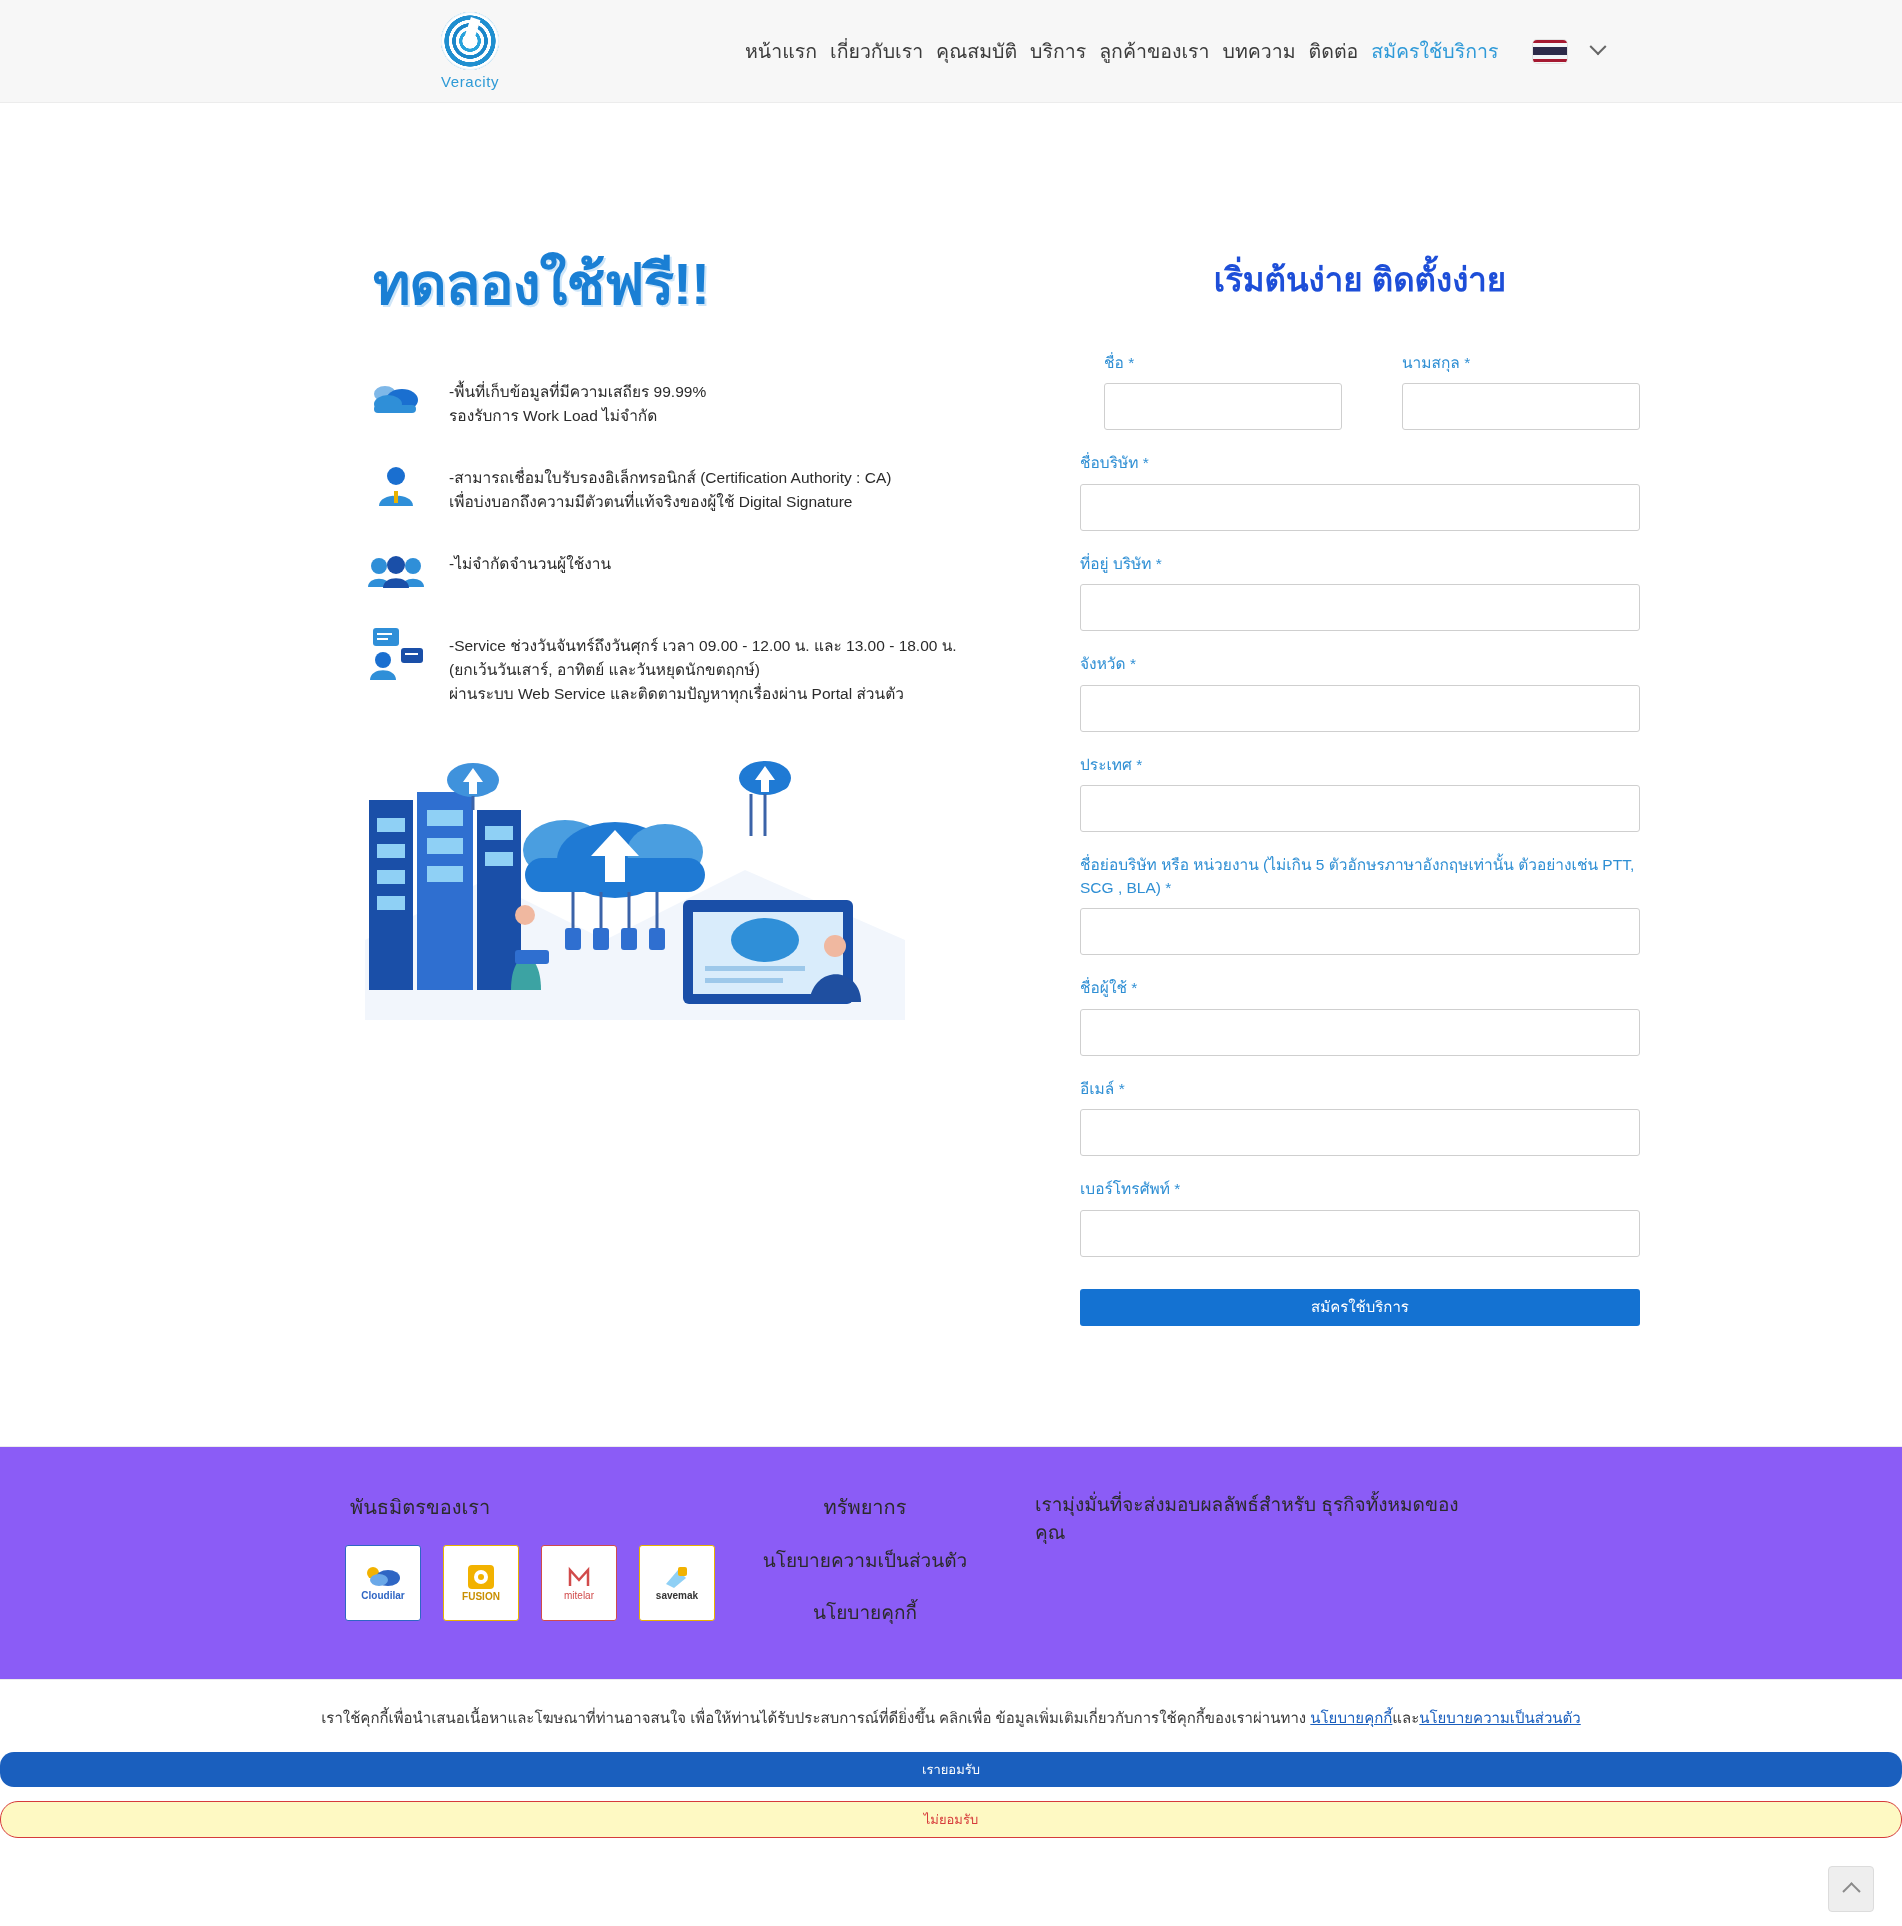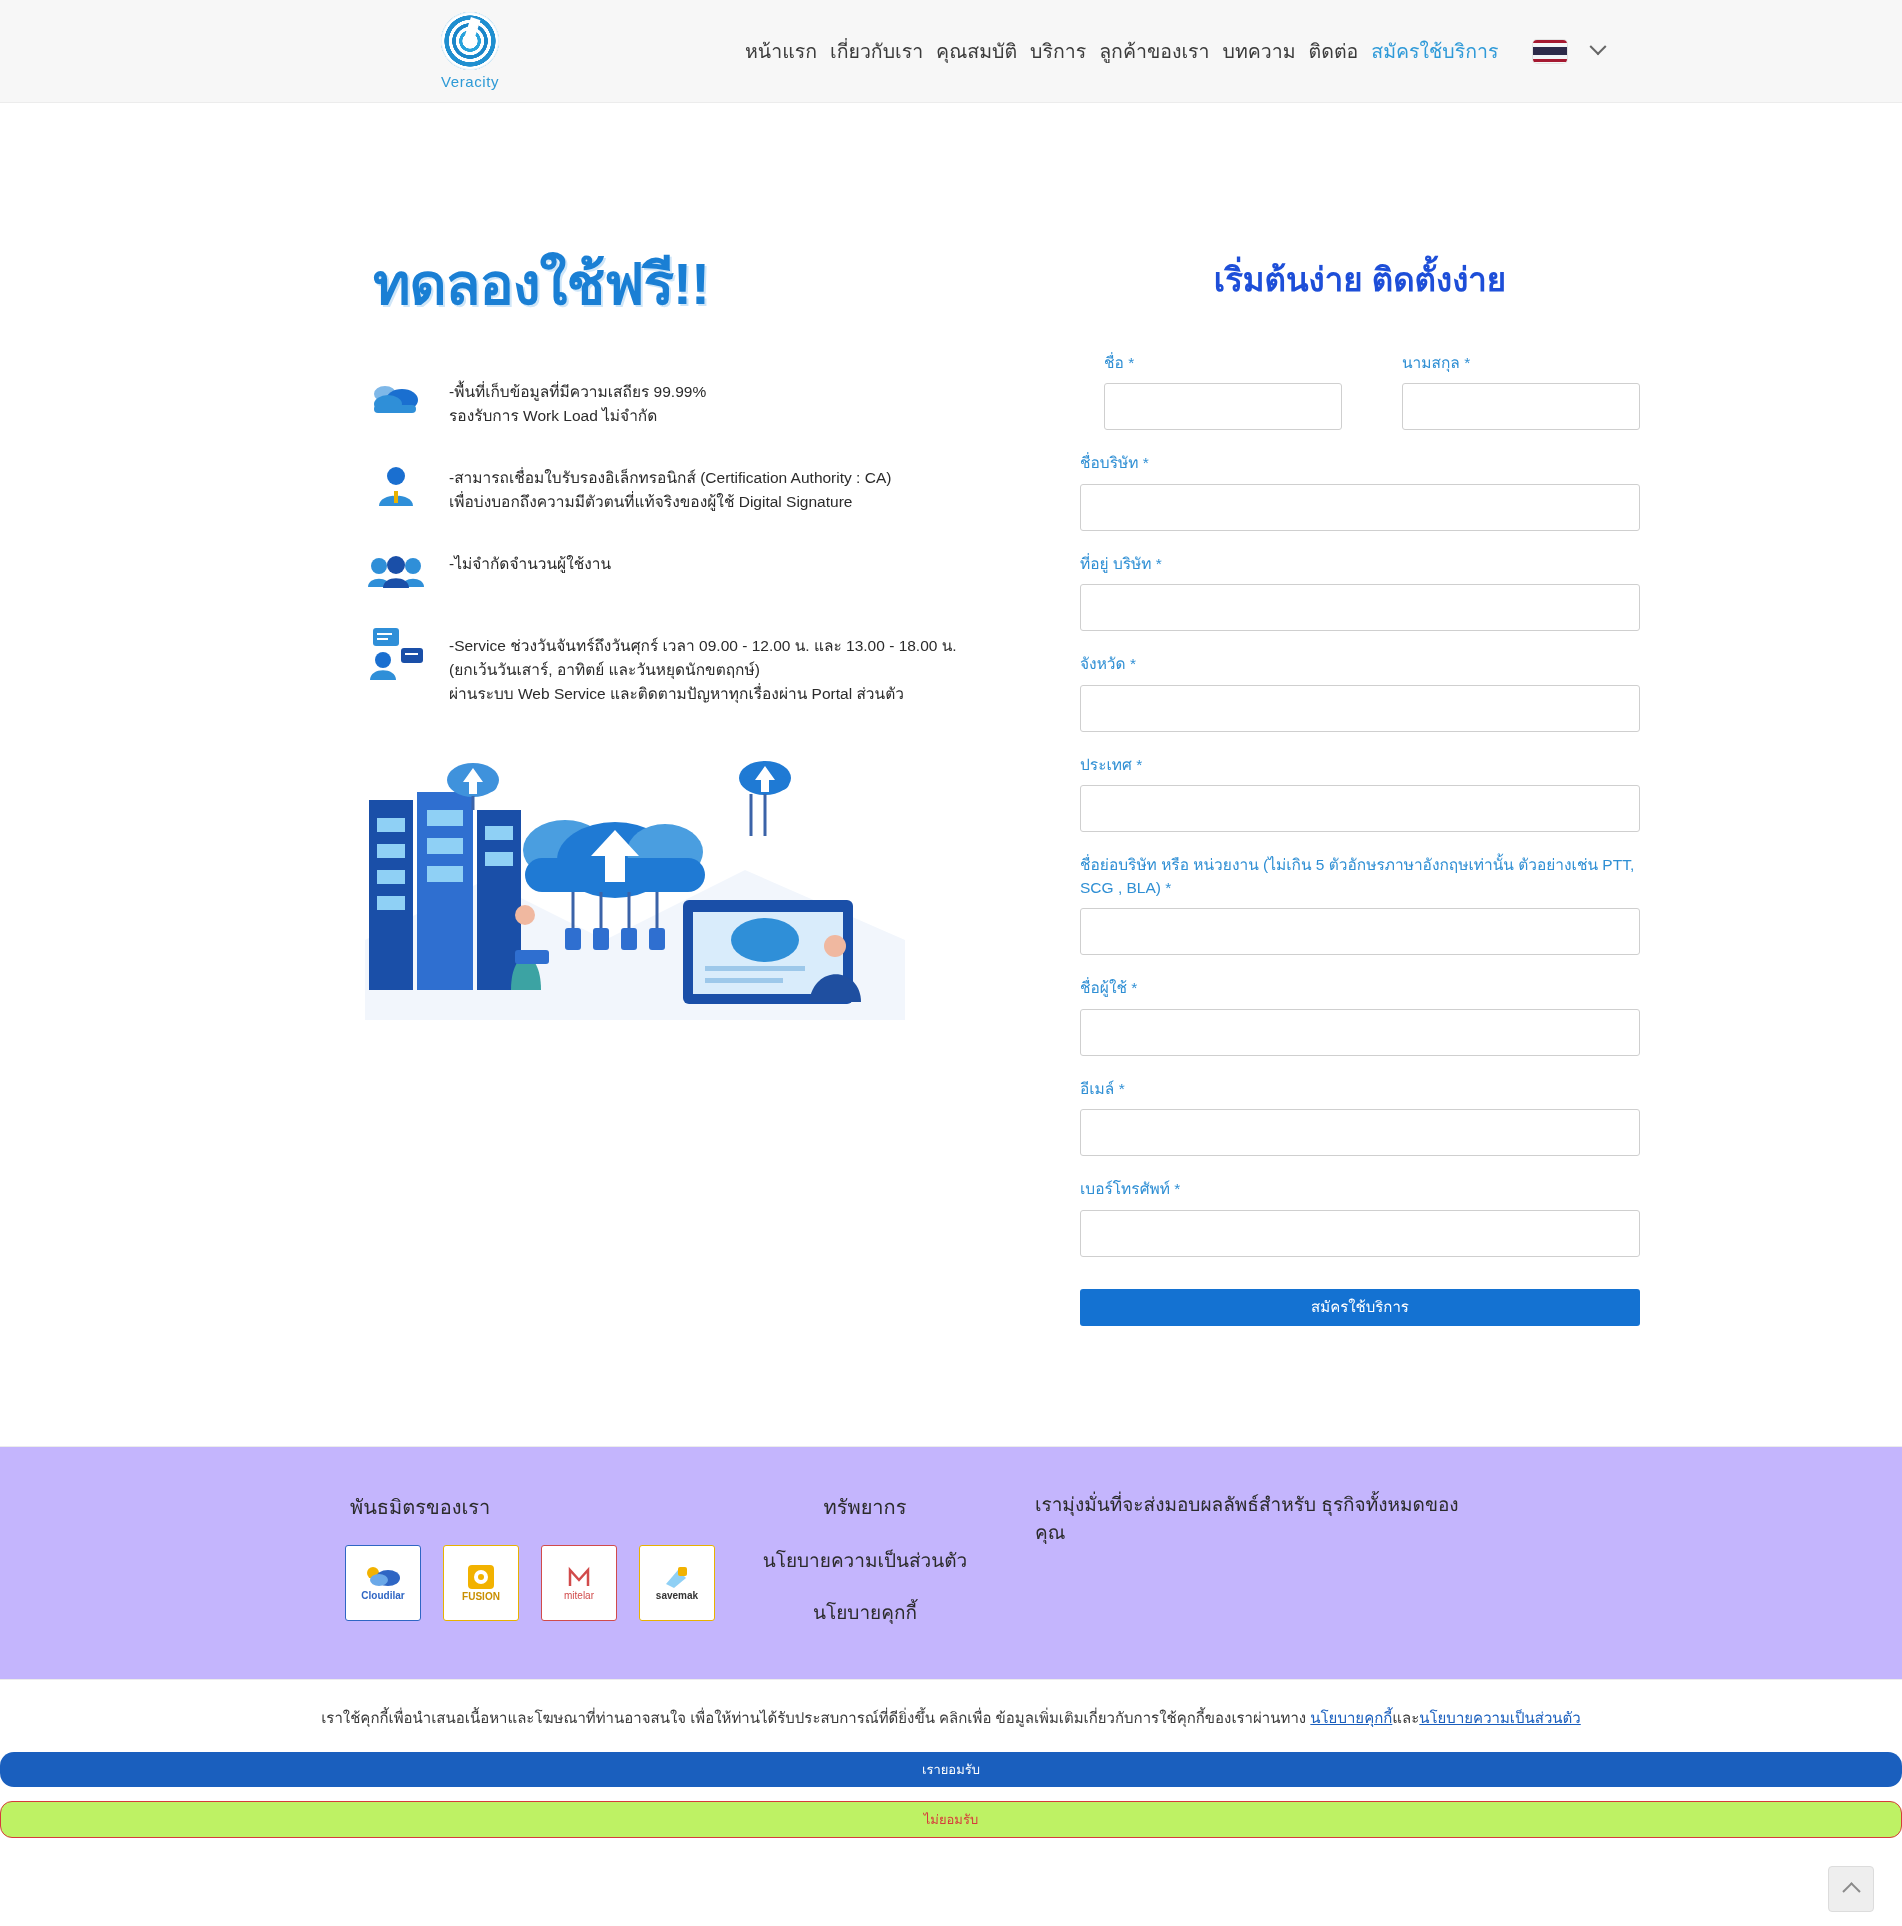--- a/index.html
+++ b/index.html
@@ -158,21 +158,21 @@
     border-radius: 3px;
     color: #fff;
     font-size: 15px;
     font-family: inherit;
     cursor: pointer;
     margin-top: 10px;
   }
 
   
   .footer {
-    background: #c4b5fd;
+    background: #8b5cf6;
     border-top: 1px solid #ececec;
     padding: 44px 0 30px 0;
     display: flex;
   }
   .f-col1 { margin-left: 345px; width: 370px; }
   .f-col2 { width: 300px; text-align: center; }
   .f-col3 { width: 430px; margin-left: 20px; }
   .f-head {
     font-size: 20px;
     color: #2b2b2b;
@@ -220,22 +220,22 @@
   }
   .cookie a { color: #1a5fbe; }
   .cookie-btns { display: flex; gap: 14px; justify-content: center; flex-direction: column; }
   .btn-accept {
     background: #1a5fbe; color: #fff;
     border: none; border-radius: 14px;
     padding: 7px 19px; font-size: 13px;
     font-family: inherit; cursor: pointer;
   }
   .btn-decline {
-    background: #bef264; color: #d63b3b;
-    border: 1px solid #d63b3b; border-radius: 12px;
+    background: #fef9c3; color: #d63b3b;
+    border: 1px solid #d63b3b; border-radius: 18px;
     padding: 7px 19px; font-size: 13px;
     font-family: inherit; cursor: pointer;
   }
   .scrolltop {
     position: absolute;
     right: 28px;
     width: 46px; height: 46px;
     background: #eeeeee;
     border: 1px solid #dcdcdc;
     border-radius: 4px;

